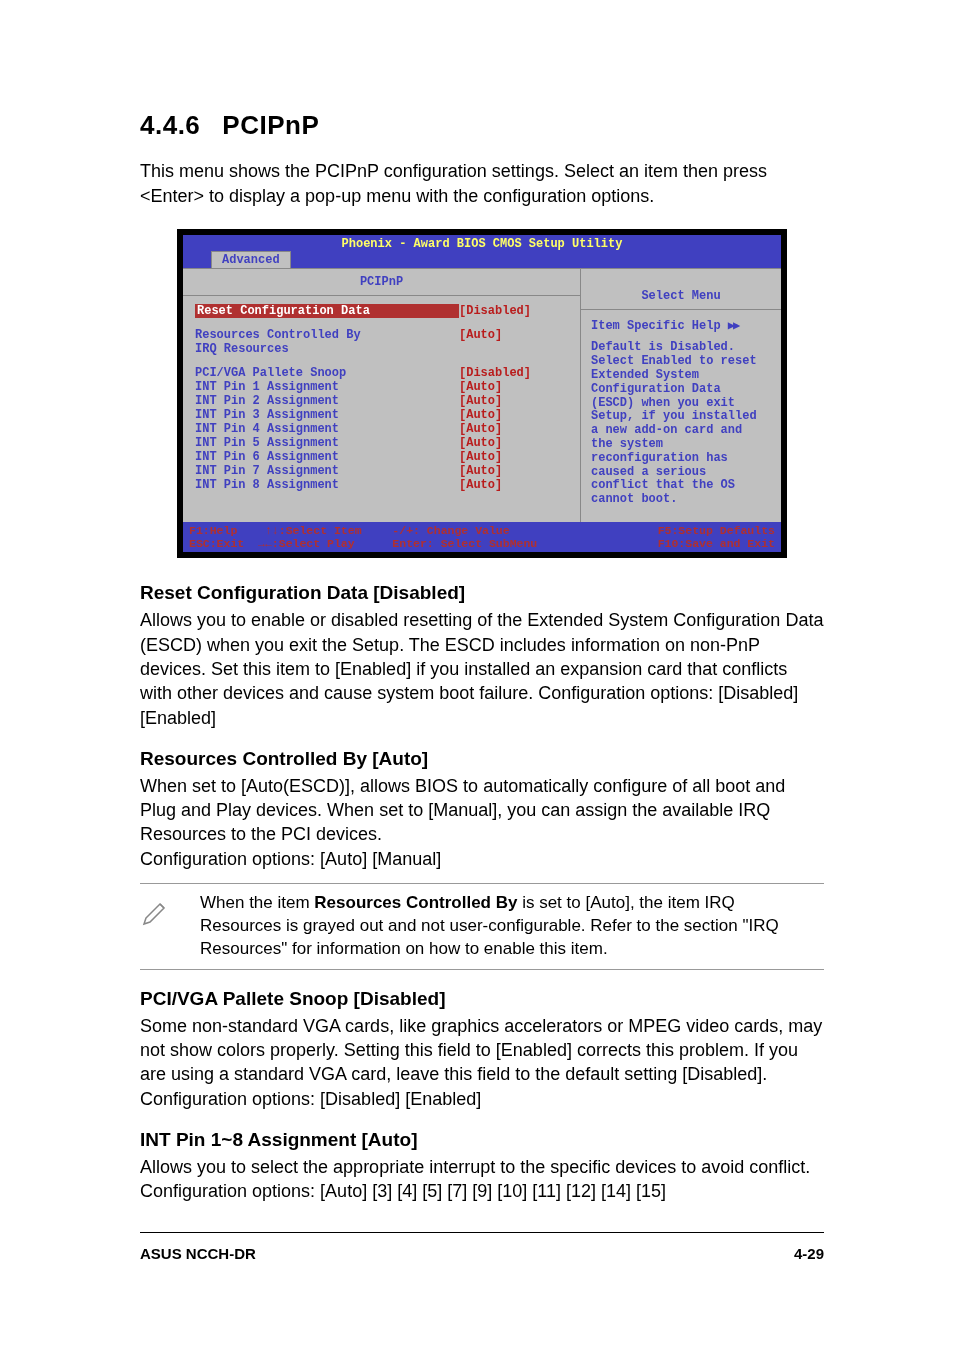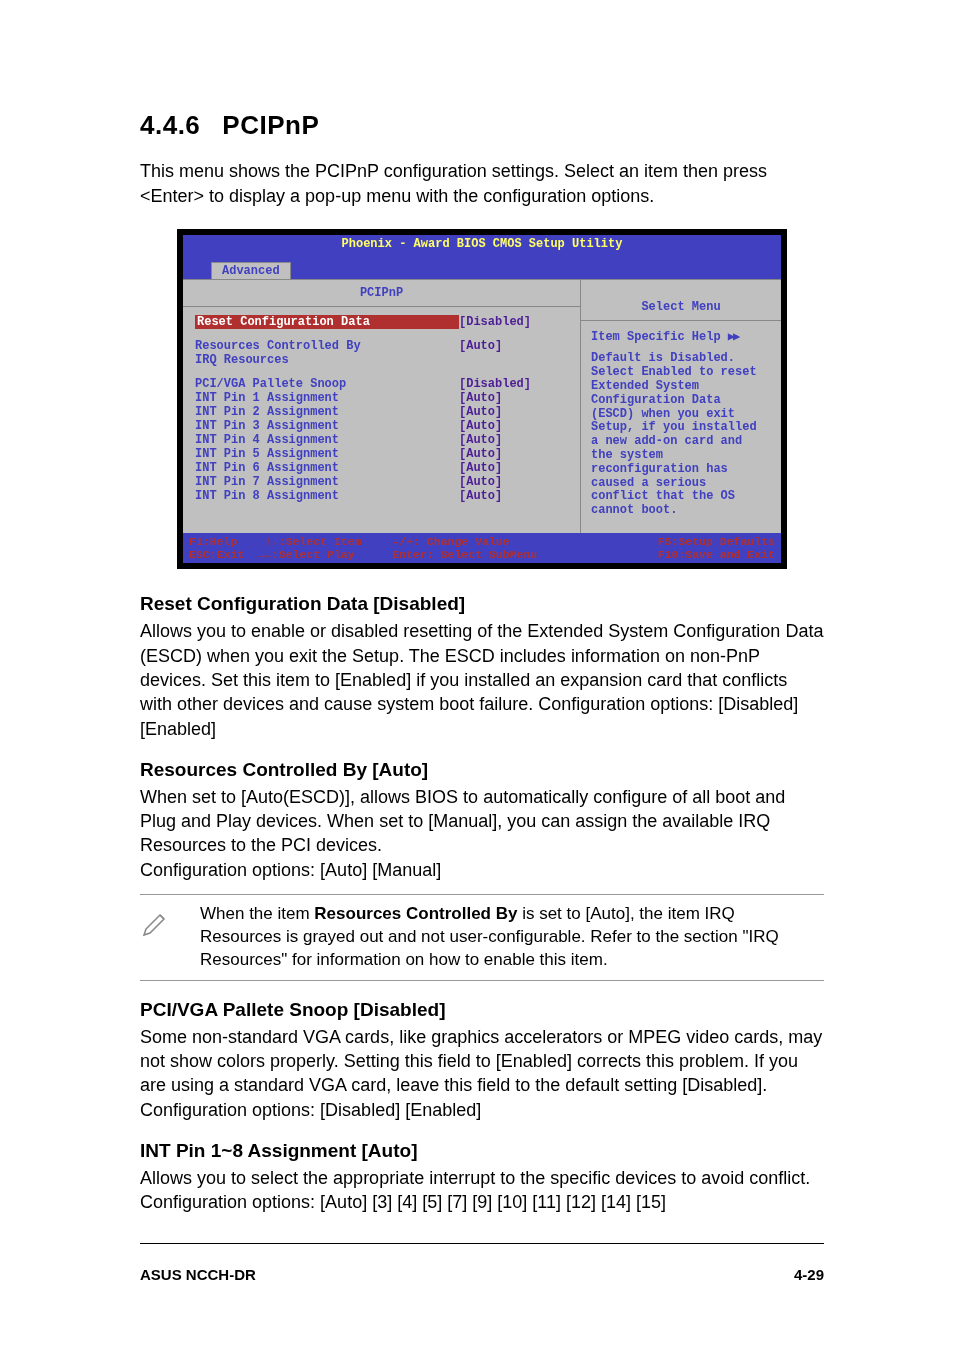--- a/index.html
+++ b/index.html
@@ -49,21 +49,20 @@
     padding: 0 0 0 28px;
   }
   .bios-tab {
     display: inline-block;
     background: #c0c0c0;
     color: #4040c0;
     padding: 1px 10px;
     font-weight: bold;
     border: 1px solid #888;
     border-bottom: none;
-    margin-top: 11px;
   }
   .bios-body {
     display: flex;
     background: #c0c0c0;
     color: #4040c0;
     border-top: 1px solid #888;
   }
   .bios-left {
     flex: 1;
     padding: 8px 10px 30px 12px;
@@ -86,21 +85,21 @@
   .bios-right-header {
     text-align: center;
     color: #4040c0;
     padding-bottom: 6px;
     border-bottom: 1px solid #888;
     margin: -8px -10px 8px -10px;
     padding-top: 20px;
   }
   .bios-row { display: flex; }
   .bios-label { width: 264px; }
-  .bios-value { color: #4c1d95; }
+  .bios-value { color: #b91c1c; }
   .bios-highlight .bios-label { background: #b03030; color: #fff; padding: 0 2px; }
   .bios-gap { height: 10px; }
   .bios-help-title { color: #4040c0; margin-bottom: 8px; }
   .bios-help-title .arrows { letter-spacing: -2px; }
   .bios-help-text { color: #4040c0; line-height: 1.15; }
   .bios-footer {
     background: #4040c0;
     color: #b03030;
     font-weight: bold;
     padding: 2px 6px;
@@ -138,21 +137,21 @@
   .note-text {
     font-size: 17px;
     line-height: 1.35;
     flex: 1;
     padding-right: 4px;
   }
   .note-text b { font-weight: bold; }
   .page-footer {
     border-top: 1px solid #000;
     margin-top: 28px;
-    padding-top: 22px;
+    padding-top: 12px;
     display: flex;
     justify-content: space-between;
     font-size: 15px;
     font-weight: bold;
   }
 </style>
 </head>
 <body>
 
 <div class="page">

